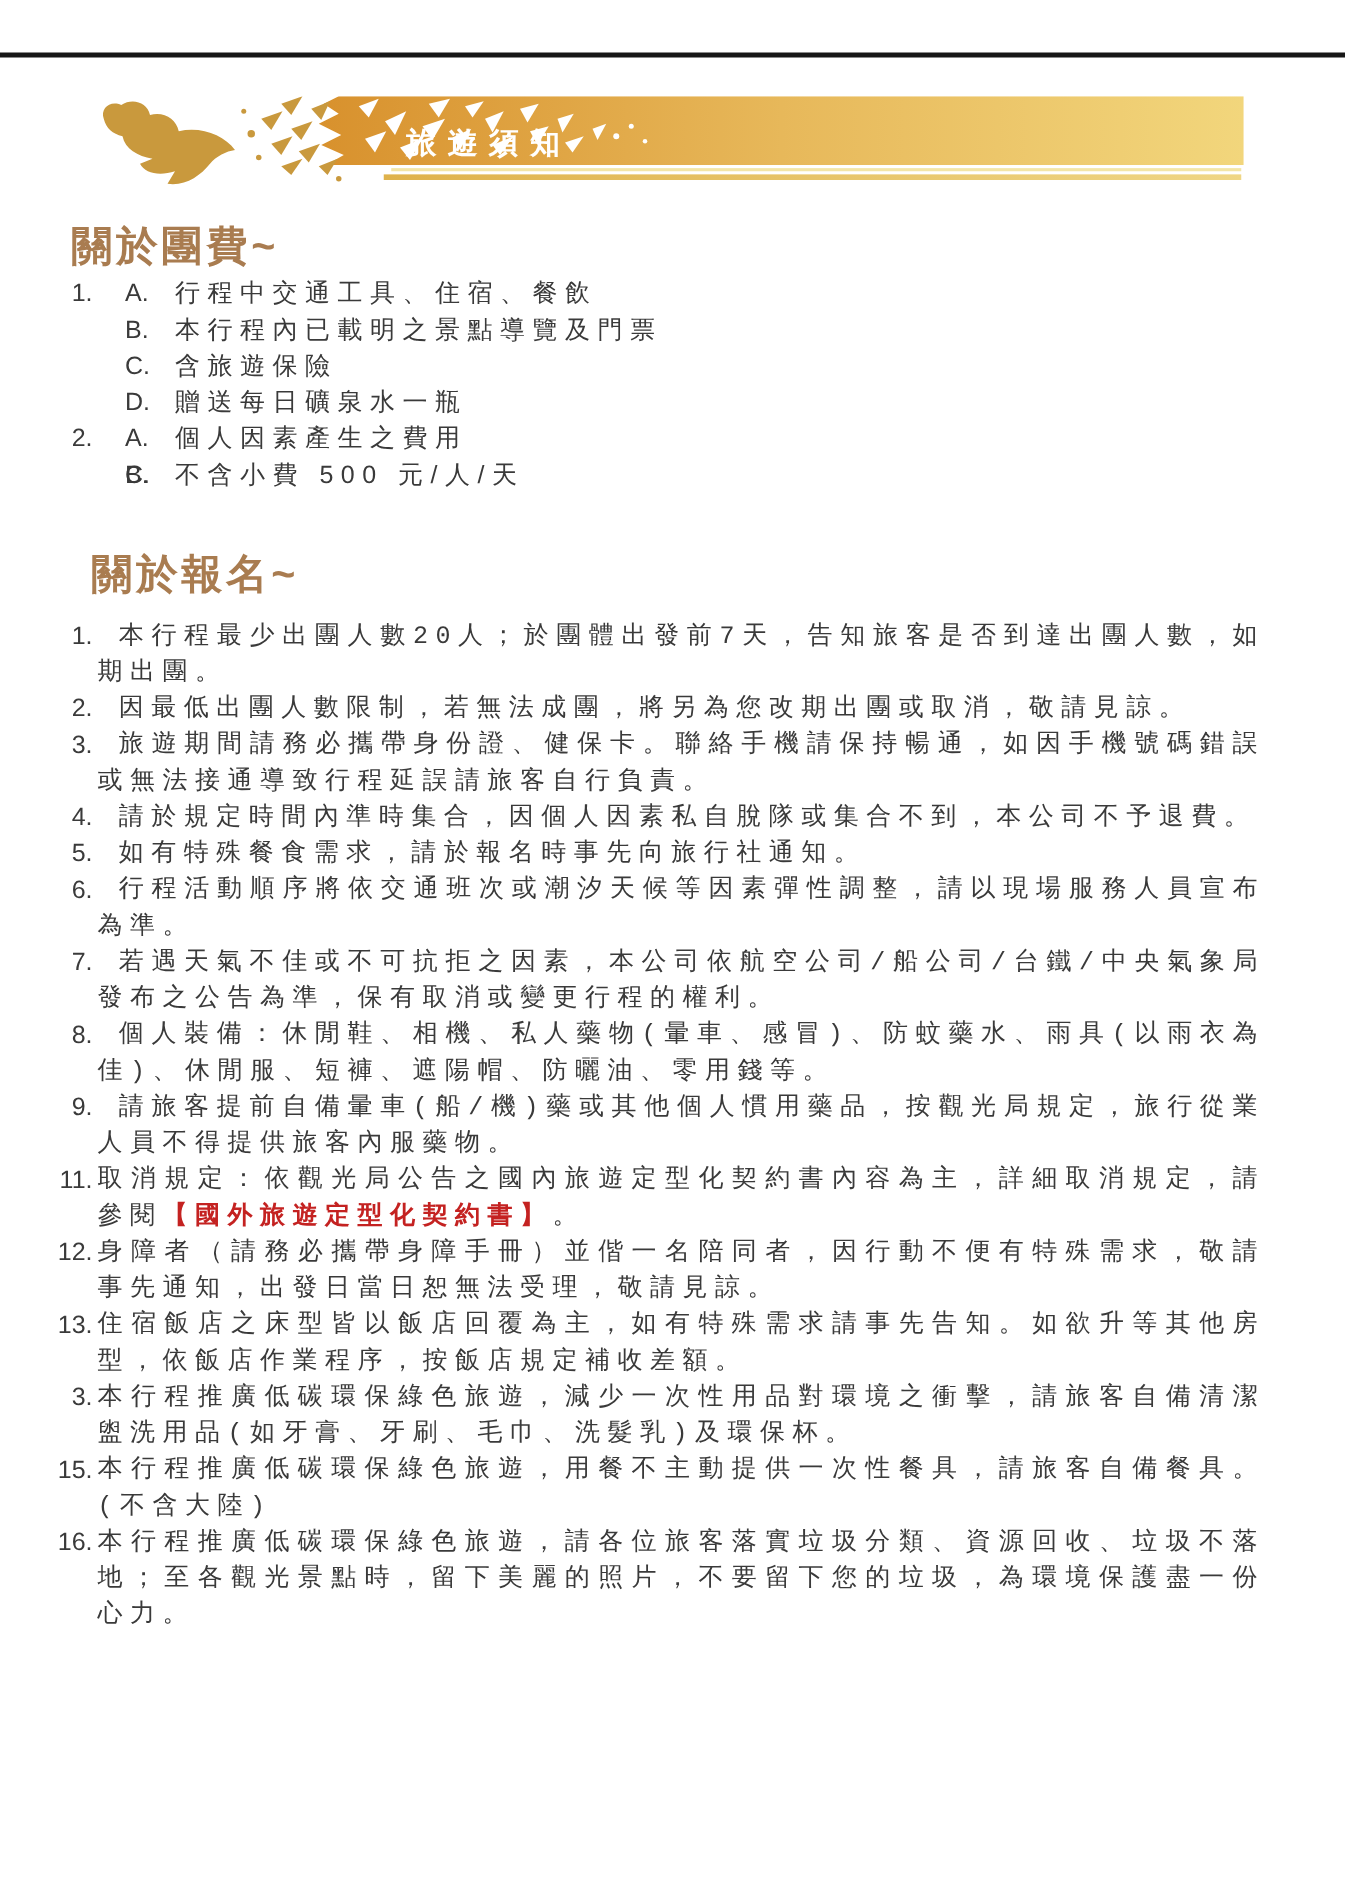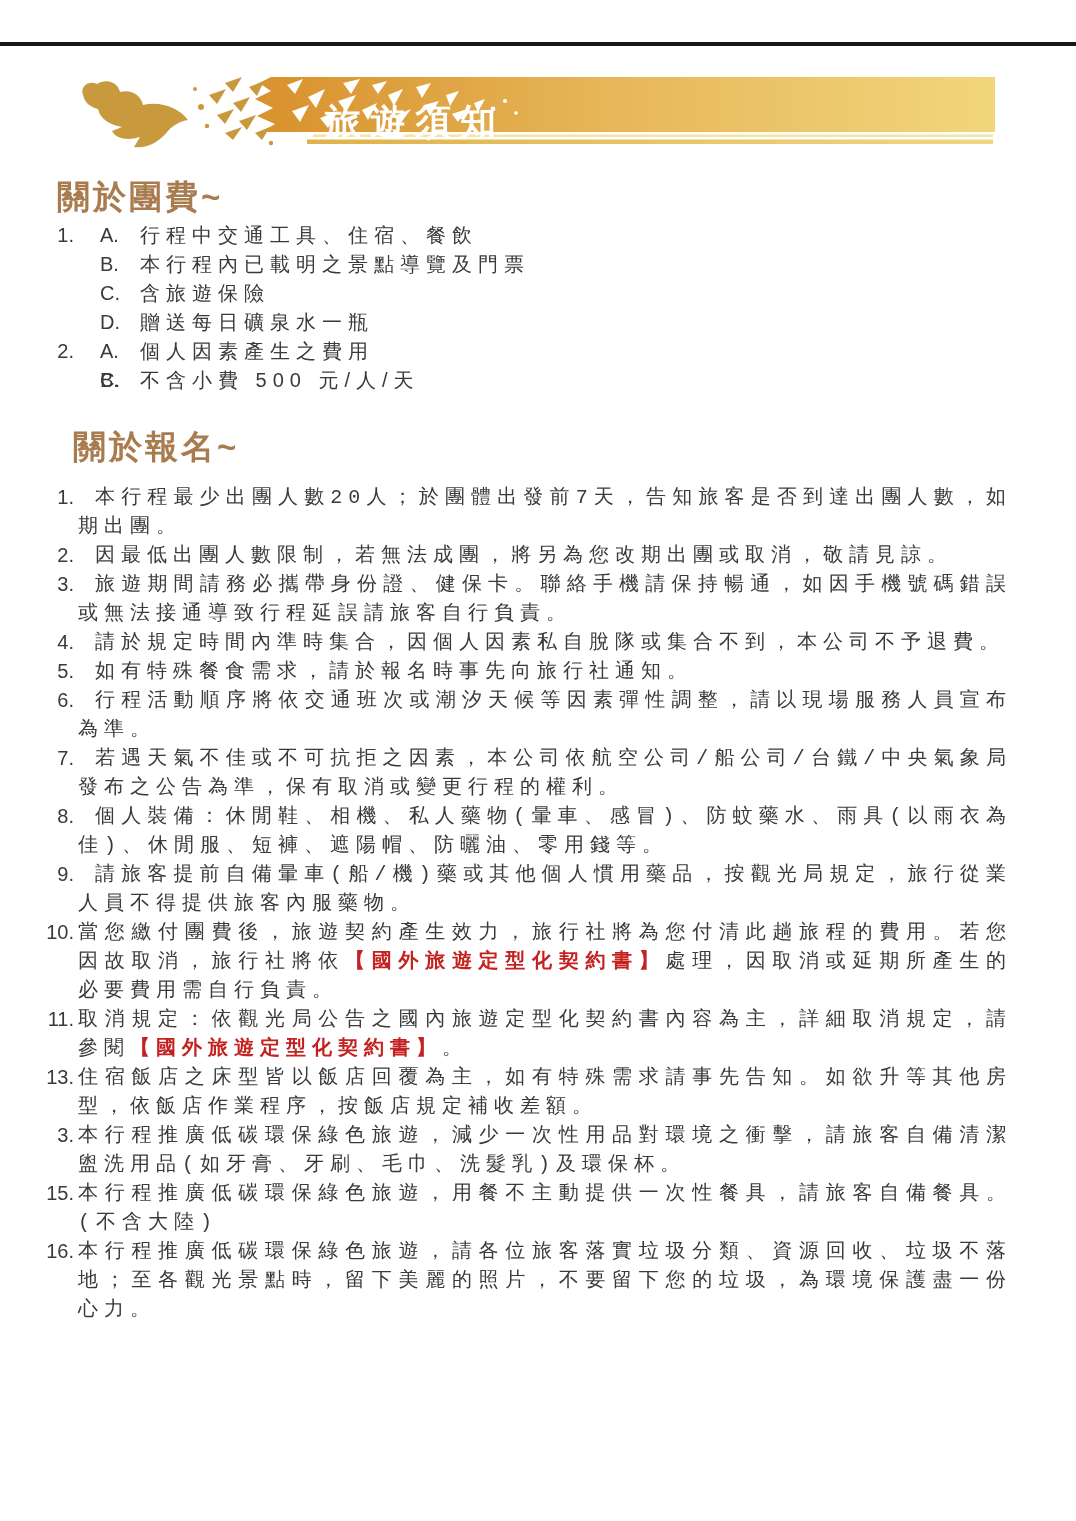--- a/index.html
+++ b/index.html
@@ -5,28 +5,28 @@
   html,body{margin:0;padding:0;}
   body{
     width:1076px;height:1521px;background:#ffffff;overflow:hidden;
     font-family:"Liberation Sans",sans-serif;color:#3a3a3a;
   }
   .top-rule{margin-top:42px;height:4px;background:#171717;width:100%;}
   .banner{position:relative;margin:31px 0 0 75px;width:920px;height:80px;}
   .banner svg{position:absolute;left:0;top:0;}
   .banner-title{
     position:absolute;left:250px;top:21px;color:#ffffff;
-    font-family:"DejaVu Serif",serif;font-size:36px;font-weight:bold;
+    font-family:"DejaVu Serif",serif;font-size:24px;font-weight:bold;
     letter-spacing:9px;white-space:nowrap;
   }
   .section-heading{
     font-size:33px;font-weight:bold;color:#a97c50;letter-spacing:3px;
     margin:24px 0 8px 57px;line-height:32px;
   }
-  .section + .section .section-heading{margin:36px 0 20px 57px;padding-left:16px;}
+  .section + .section .section-heading{margin:48px 0 20px 57px;padding-left:16px;}
   .list{
     margin-left:78px;margin-right:64px;
     font-size:20px;line-height:29px;letter-spacing:6px;
     text-align:justify;
   }
   .item{position:relative;}
   .item > .num{
     position:absolute;left:-38px;top:0;width:34px;text-align:right;
     letter-spacing:0;
   }
@@ -158,26 +158,26 @@
         </div>
         <div class="item">
           <span class="num">8.</span>
           <div class="item-body"><span>個人裝備：休閒鞋、相機、私人藥物(暈車、感冒)、防蚊藥水、雨具(以雨衣為佳)、休閒服、短褲、遮陽帽、防曬油、零用錢等。</span></div>
         </div>
         <div class="item">
           <span class="num">9.</span>
           <div class="item-body"><span>請旅客提前自備暈車(船/機)藥或其他個人慣用藥品，按觀光局規定，旅行從業人員不得提供旅客內服藥物。</span></div>
         </div>
         <div class="item wide">
-          <span class="num">10.</span>
-          <div class="item-body"><span>當您繳付團費後，旅遊契約產生效力，旅行社將為您付清此趟旅程的費用。若您因故取消，旅行社將依</span><span class="red">【國外旅遊定型化契約書】</span><span>處理，因取消或延期所產生的必要費用需自行負責。</span></div>
+          <span class="num">11.</span>
+          <div class="item-body"><span>取消規定：依觀光局公告之國內旅遊定型化契約書內容為主，詳細取消規定，請參閱</span><span class="red">【國外旅遊定型化契約書】</span><span>。</span></div>
         </div>
         <div class="item wide">
-          <span class="num">11.</span>
-          <div class="item-body"><span>取消規定：依觀光局公告之國內旅遊定型化契約書內容為主，詳細取消規定，請參閱</span><span class="red">【國外旅遊定型化契約書】</span><span>。</span></div>
+          <span class="num">12.</span>
+          <div class="item-body"><span>身障者（請務必攜帶身障手冊）並偕一名陪同者，因行動不便有特殊需求，敬請事先通知，出發日當日恕無法受理，敬請見諒。</span></div>
         </div>
         <div class="item wide">
           <span class="num">13.</span>
           <div class="item-body"><span>住宿飯店之床型皆以飯店回覆為主，如有特殊需求請事先告知。如欲升等其他房型，依飯店作業程序，按飯店規定補收差額。</span></div>
         </div>
         <div class="item wide">
           <span class="num">3.</span>
           <div class="item-body"><span>本行程推廣低碳環保綠色旅遊，減少一次性用品對環境之衝擊，請旅客自備清潔盥洗用品(如牙膏、牙刷、毛巾、洗髮乳)及環保杯。</span></div>
         </div>
         <div class="item wide">

